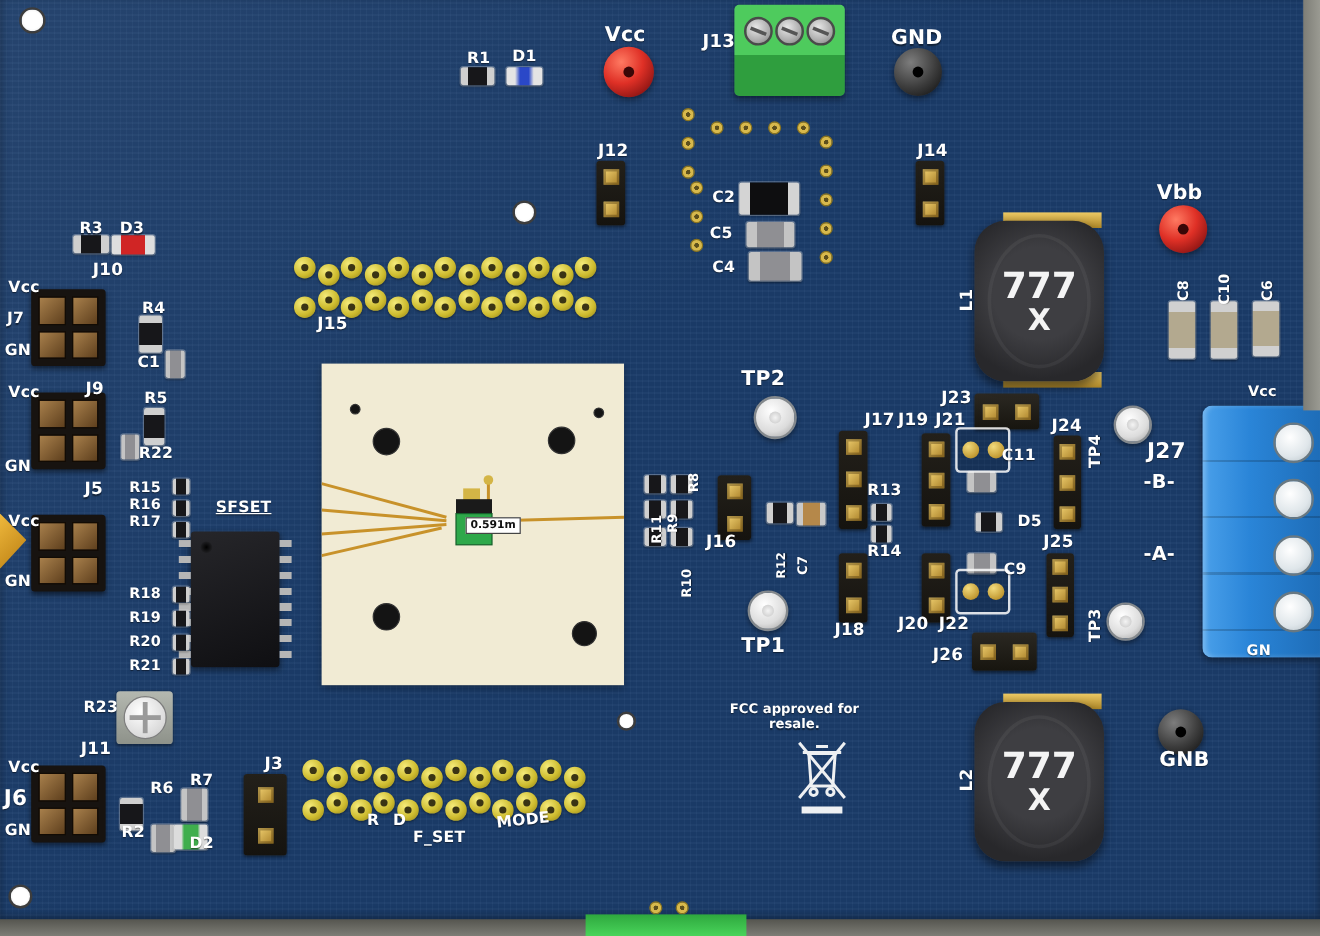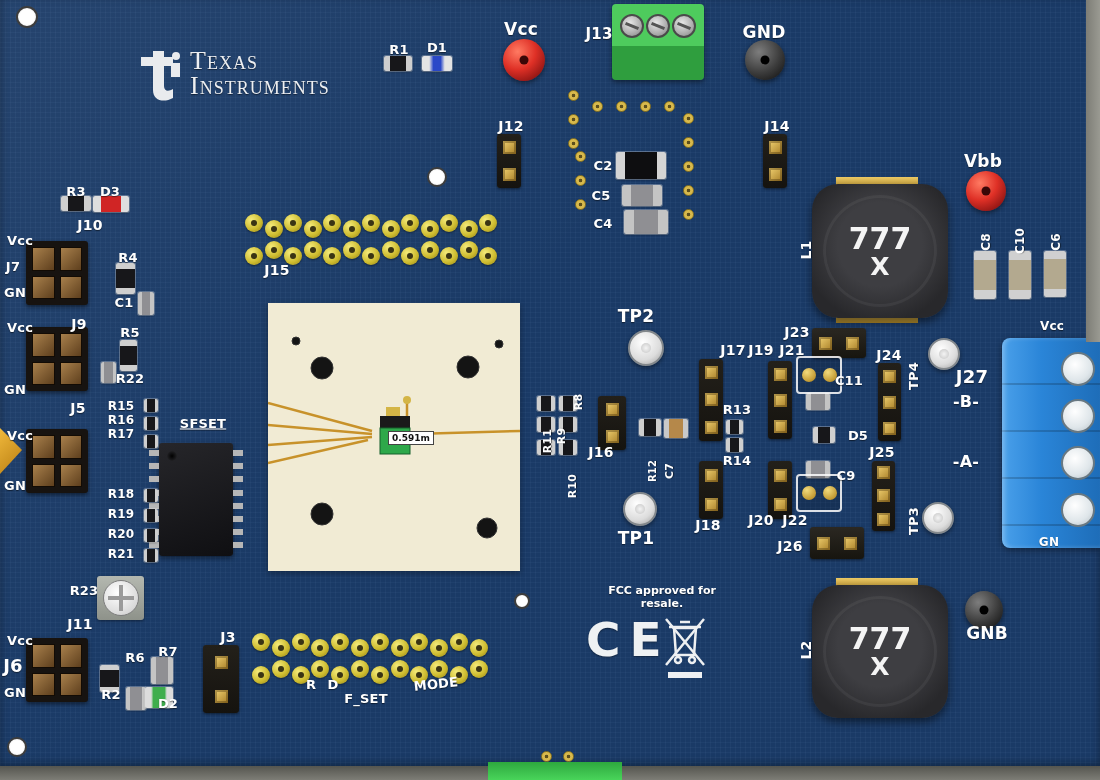--- a/index.html
+++ b/index.html
@@ -53,21 +53,21 @@
   .tp-black{background:radial-gradient(circle at 35% 30%,#7d7d7d,#3c3c3c 55%,#161616 90%);box-shadow:0 2px 5px rgba(0,0,0,.5);}
   .tp-black::after{width:9px;height:9px;background:#000;}
   .tp-silver{background:radial-gradient(circle at 40% 33%,#ffffff,#dcdcdc 60%,#9c9c9c);border:2px solid #83888c;box-sizing:border-box;box-shadow:0 2px 4px rgba(0,0,0,.4);}
   .tp-silver::after{width:10px;height:10px;background:radial-gradient(circle,#f4f4f4,#c4c4c4);}
 
   .substrate{position:absolute;left:268px;top:303px;width:252px;height:268px;z-index:1;background:#f1ebd4;
     box-shadow:0 2px 6px rgba(0,0,0,.35);}
   .value-tag{position:absolute;left:388px;top:431px;z-index:9;background:#fff;color:#111;font-size:9px;font-weight:700;
     padding:1px 3px;border:1px solid #444;line-height:10px;}
 
-  .ind{position:absolute;width:136px;height:134px;z-index:3;}
+  .ind{position:absolute;width:108px;height:134px;z-index:3;}
   .ind-pad{position:absolute;left:24px;width:82px;height:13px;background:linear-gradient(180deg,#ecc964,#ad8627);}
   .ind-pad.top{top:-7px;} .ind-pad.bot{bottom:-5px;}
   .ind-body{position:absolute;inset:0;border-radius:26px;background:radial-gradient(circle at 50% 45%,#3e3e42 0 42%,#28282b 78%);
     box-shadow:0 4px 8px rgba(0,0,0,.5);}
   .ind-ring{position:absolute;inset:11px;border-radius:50%;border:3px solid rgba(255,255,255,.05);}
   .ind-txt{position:absolute;inset:0;display:flex;flex-direction:column;align-items:center;justify-content:center;
     color:#f4f4f4;font-weight:700;font-size:30px;line-height:31px;}
   .ind-txt .x{font-size:25px;line-height:26px;}
 
   .gterm{position:absolute;left:612px;top:4px;width:92px;height:76px;z-index:3;border-radius:4px;
@@ -110,31 +110,20 @@
   .weee{position:absolute;left:658px;top:606px;z-index:8;}
   .gtab{position:absolute;left:0;top:428px;width:22px;height:46px;z-index:4;background:linear-gradient(135deg,#f0b93c,#b87d12);
     clip-path:polygon(0 0,100% 48%,0 100%);}
 </style>
 </head>
 <body>
 
 <div id="stage">
   <div id="board">
 
-    <div class="ti-logo">
-      <svg width="46" height="54" viewBox="0 0 46 54">
-        <path d="M5 9 h12 V3 h11 v6 h9 v9 h-9 v20 c0 5 4 6 9 3 v9 c-9 5 -20 3 -20 -8 V18 H5 Z" fill="#e9ebee"></path>
-        <circle cx="40" cy="8" r="4" fill="#e9ebee"></circle>
-        <rect x="35" y="15" width="9" height="14" fill="#e9ebee"></rect>
-      </svg>
-      <div class="ti-text">
-        <span>Texas</span>
-        <span>Instruments</span>
-      </div>
-    </div>
 
     <div class="substrate">
       <svg width="252" height="268" viewBox="0 0 252 268">
         <g stroke="#c8922a" stroke-width="2.5" fill="none">
           <path d="M0 100 L104 128"></path>
             <path d="M0 122 L104 131"></path>
           <path d="M0 142 L104 134"></path>
             <path d="M0 160 L100 137"></path>
           <path d="M146 131 L252 128"></path>
             <path d="M139 100 L139 124"></path>
@@ -193,21 +182,20 @@
     <div class="ic">
         <div class="ic-dot"></div>
       </div>
     <div class="pot">
         <div class="pot-knob"></div>
       </div>
 
     <div class="eval-note">
       <div>FCC approved for resale.</div>
     </div>
-    <div class="ce-mark">CE</div>
     <svg class="weee" width="54" height="80" viewBox="0 0 54 80">
       <g stroke="#eef0f2" stroke-width="2.5" fill="none">
         <path d="M16 22 h22 l-2 27 h-18 z"></path>
         <line x1="11" y1="21" x2="43" y2="21"></line>
         <line x1="22" y1="16" x2="32" y2="16"></line>
         <circle cx="20" cy="54" r="3"></circle>
           <circle cx="34" cy="54" r="3"></circle>
         <line x1="8" y1="13" x2="46" y2="59"></line>
         <line x1="46" y1="13" x2="8" y2="59"></line>
       </g>

